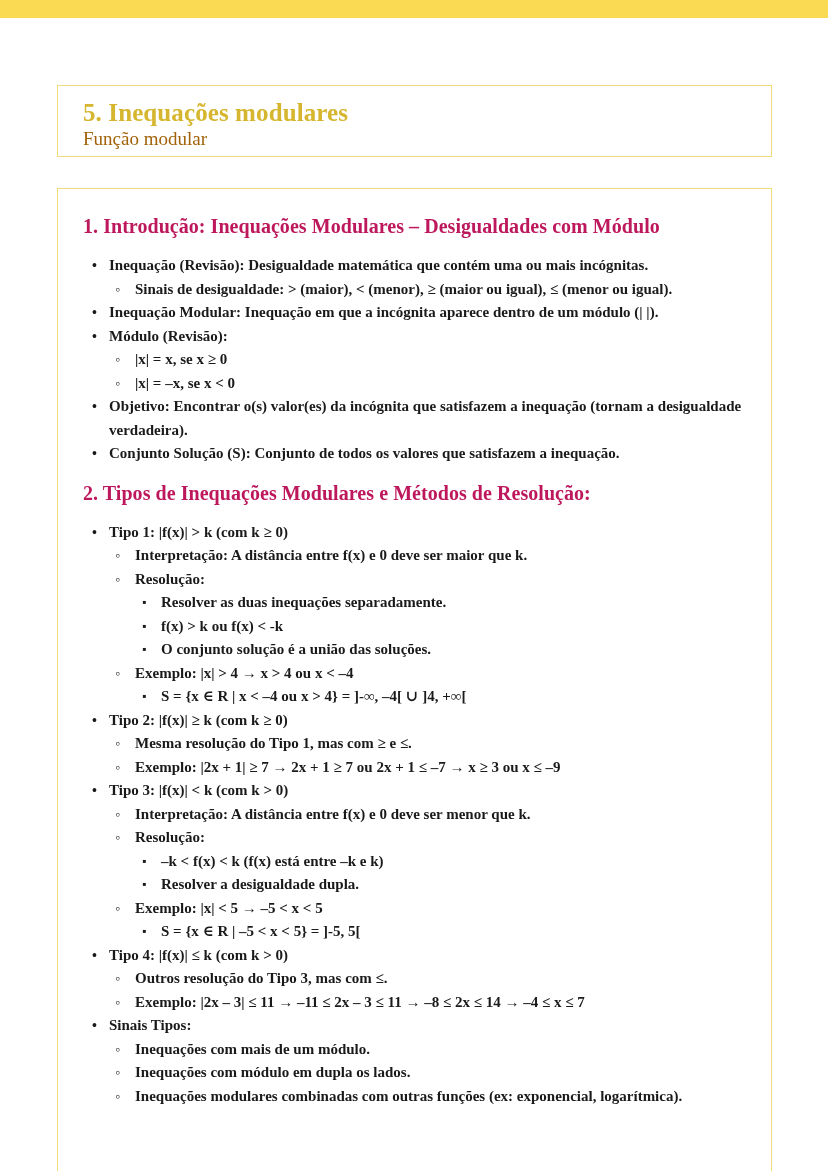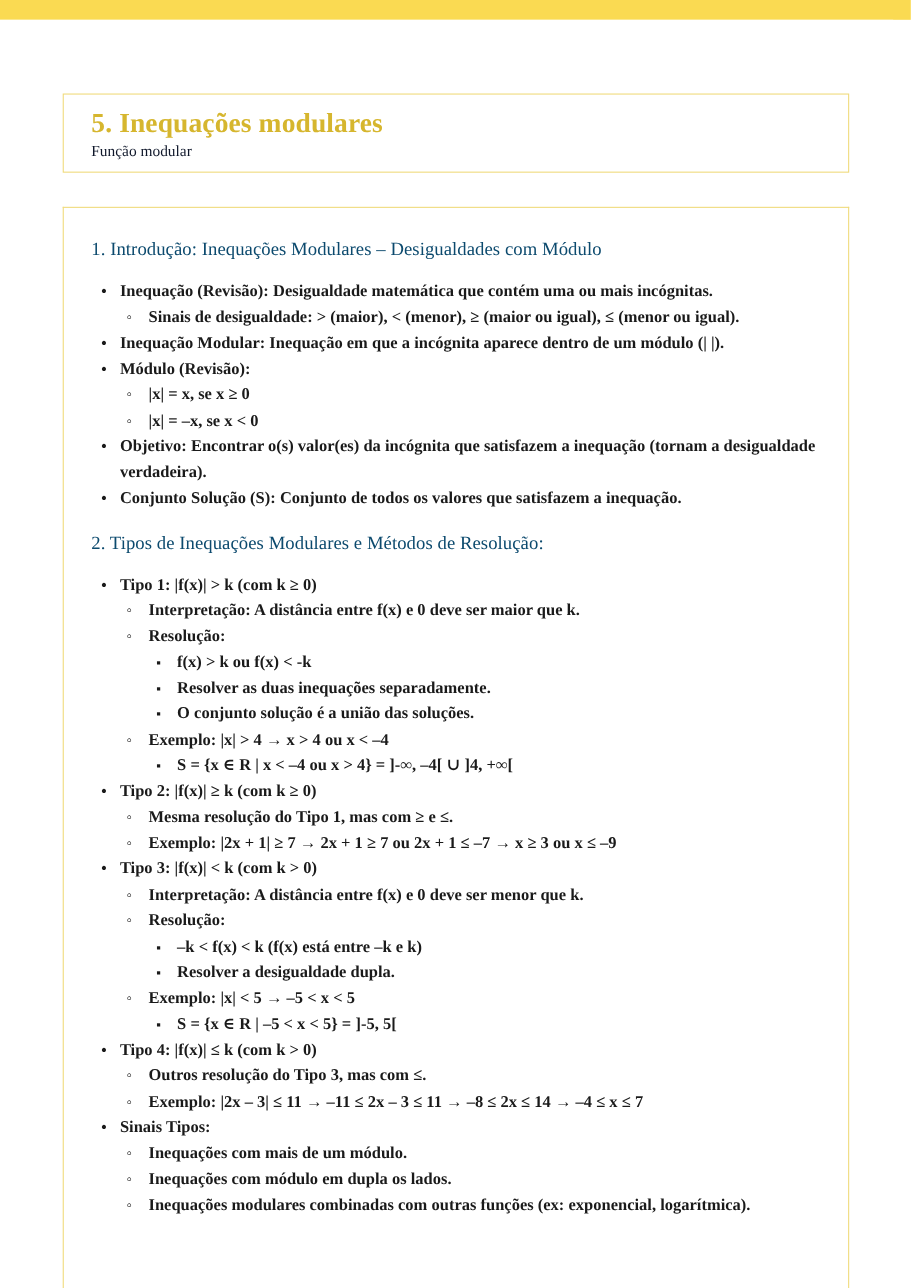--- a/index.html
+++ b/index.html
@@ -48,44 +48,44 @@
   .doc-title {
     font-size: 25px;
     line-height: 29px;
     color: #d6b62e;
     font-weight: bold;
     letter-spacing: 0.1px;
     margin: 0;
   }
 
   .doc-subtitle {
-    font-size: 14px;
+    font-size: 19px;
     line-height: 22px;
-    color: #0f172a;
+    color: #a16207;
     margin: 0;
     padding-top: 1px;
   }
 
   .body-box {
     position: absolute;
     left: 57px;
     top: 170px;
     width: 715px;
     height: 983px;
     border: 1px solid #f0db7d;
     border-bottom: none;
     box-sizing: border-box;
     padding: 28px 22px 0 25px;
   }
 
   h2.section-head {
-    font-size: 17px;
+    font-size: 20px;
     line-height: 19px;
-    font-weight: normal;
-    color: #0c4a6e;
+    font-weight: bold;
+    color: #be185d;
     margin: 0 0 18px 0;
     letter-spacing: 0.05px;
   }
 
   h2.section-head.second {
     margin-top: 18px;
   }
 
   ul.lvl1 {
     list-style: none;
@@ -203,24 +203,24 @@
           <li>
             <span class="txt">Tipo 1: |f(x)| &gt; k (com k ≥ 0)</span>
             <ul class="lvl2">
               <li>
                 <span class="txt">Interpretação: A distância entre f(x) e 0 deve ser maior que k.</span>
               </li>
               <li>
                 <span class="txt">Resolução:</span>
                 <ul class="lvl3">
                   <li>
+                    <span class="txt">Resolver as duas inequações separadamente.</span>
+                  </li>
+                  <li>
                     <span class="txt">f(x) &gt; k ou f(x) &lt; -k</span>
-                  </li>
-                  <li>
-                    <span class="txt">Resolver as duas inequações separadamente.</span>
                   </li>
                   <li>
                     <span class="txt">O conjunto solução é a união das soluções.</span>
                   </li>
                 </ul>
               </li>
               <li>
                 <span class="txt">Exemplo: |x| &gt; 4 → x &gt; 4 ou x &lt; –4</span>
                 <ul class="lvl3">
                   <li>

